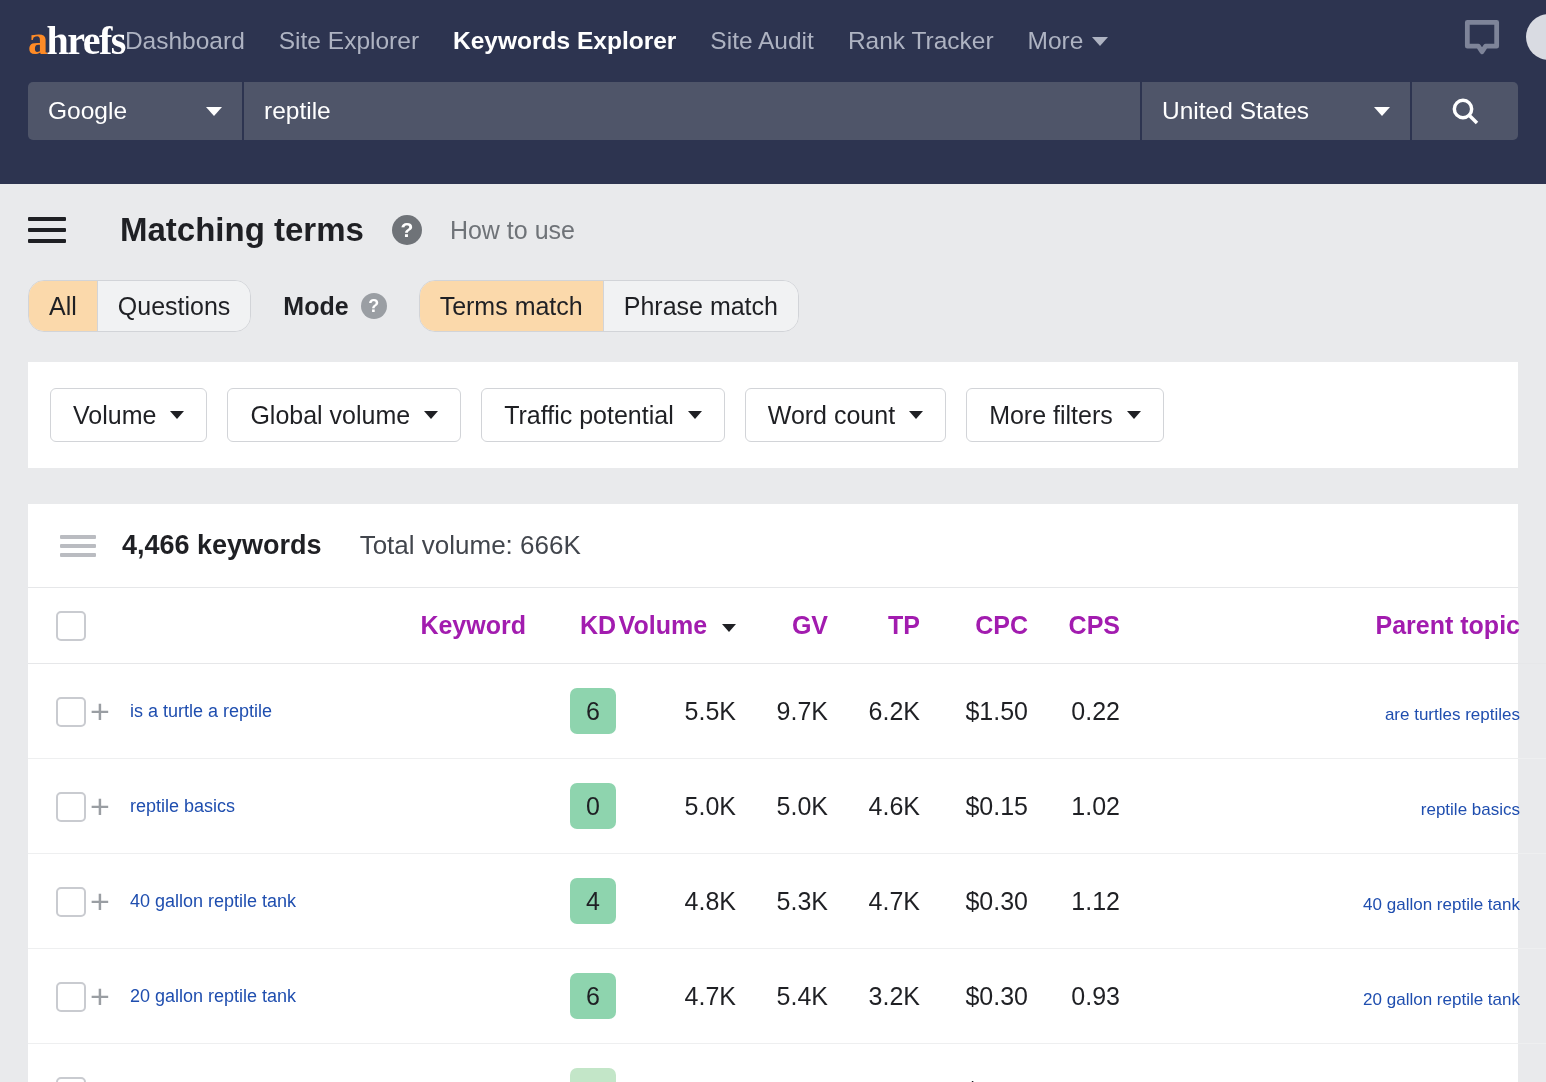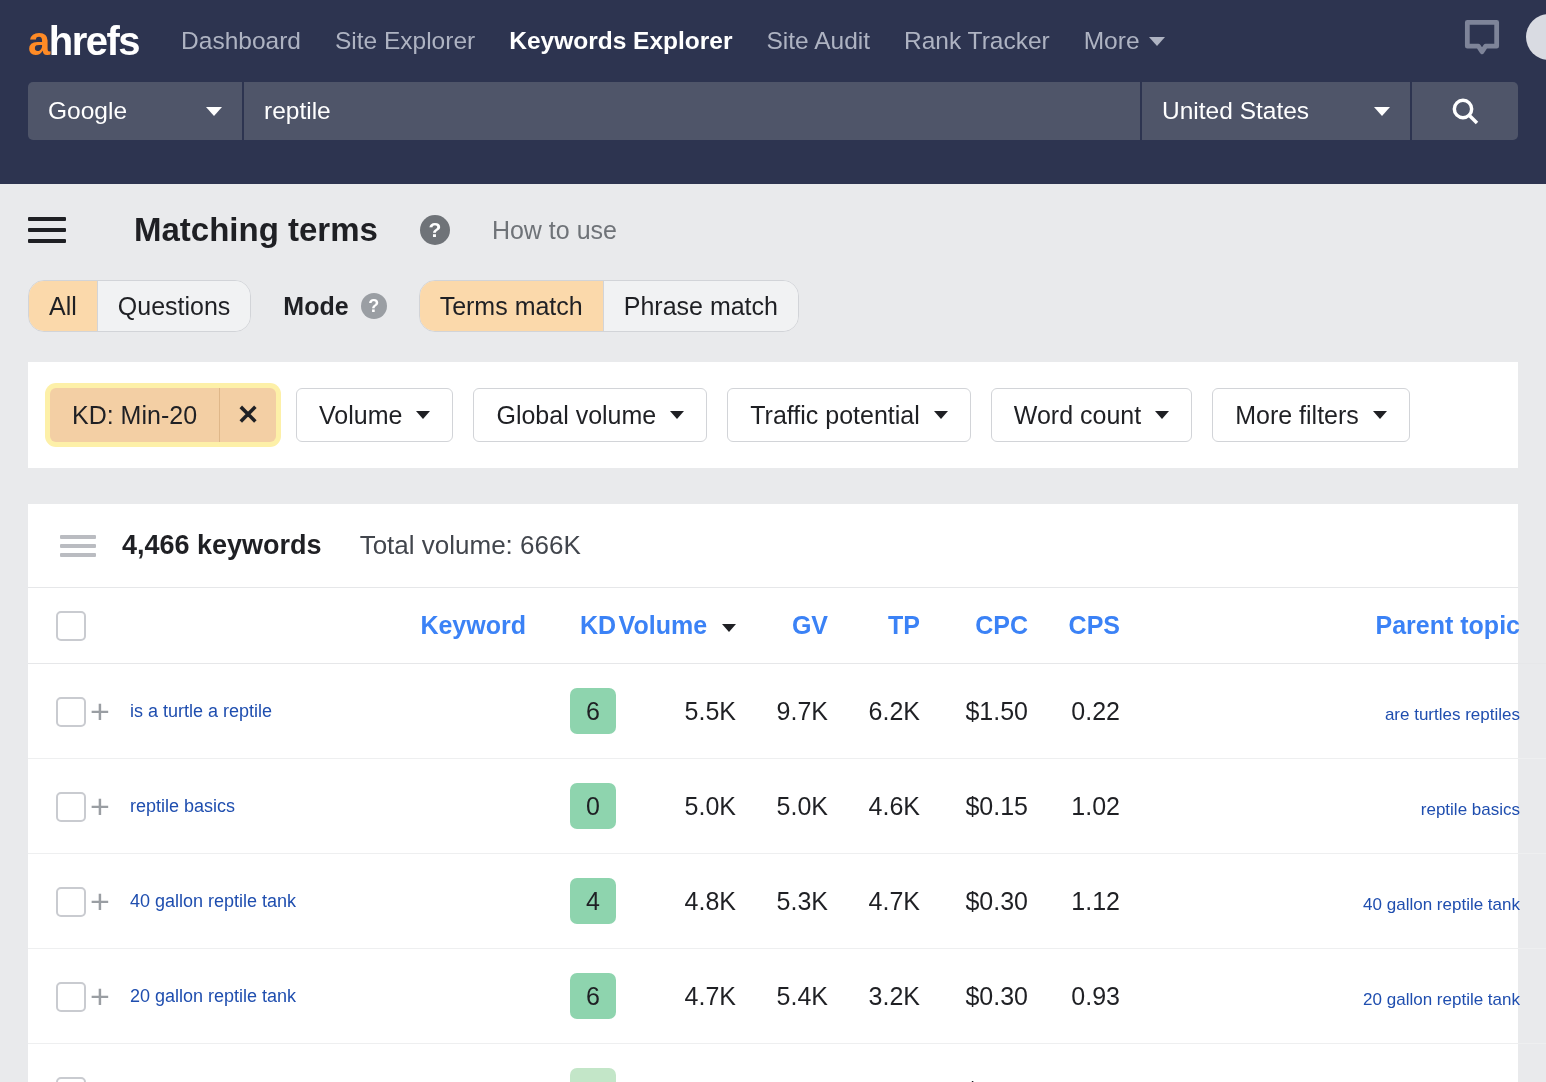--- a/index.html
+++ b/index.html
@@ -25,23 +25,22 @@
     height: 82px;
     display: flex;
     align-items: center;
   }
 
   .logo {
     font-size: 40px;
     font-weight: bold;
     letter-spacing: -1.5px;
     color: #ffffff;
-    margin-right: 42px;
     line-height: 1;
-    font-family: Liberation Sans, sans-serif;
+    font-family: Liberation Serif, serif;
     white-space: nowrap;
   }
   .logo .logo-a { color: #ff8b26; }
 
   .nav-items {
     display: flex;
     align-items: center;
     gap: 34px;
   }
   .nav-item {
@@ -135,21 +134,21 @@
   
   .page-section {
     background: #e9eaec;
     padding: 0 28px;
   }
 
   .title-row {
     display: flex;
     align-items: center;
     height: 92px;
-    gap: 42px;
+    gap: 28px;
     padding-left: 0px;
   }
   .hamburger-dark {
     width: 38px; height: 26px;
     display: flex; flex-direction: column; justify-content: space-between;
     cursor: pointer;
     margin-left: 0px;
   }
   .hamburger-dark span { height: 4px; background: #1f2024; border-radius: 1px; display: block; }
 
@@ -297,21 +296,21 @@
   .total-vol { font-size: 26px; color: #42464d; white-space: nowrap; margin-left: 12px; }
 
   table.kw-table {
     width: 100%;
     border-collapse: collapse;
     table-layout: fixed;
   }
   table.kw-table th {
     font-size: 25px;
     font-weight: bold;
-    color: #3b82f6;
+    color: #a21caf;
     text-align: right;
     padding: 22px 0;
     border-bottom: 1px solid #e6e7e9;
     white-space: nowrap;
   }
   table.kw-table td {
     font-size: 25px;
     color: #1f2024;
     text-align: right;
     padding: 24px 0;
@@ -467,24 +466,20 @@
     </div>
 
     <div class="seg-group">
       <div class="seg-btn active">Terms match</div>
       <div class="seg-btn">Phrase match</div>
     </div>
   </div>
 </div>
 
 <div class="filter-card">
-  <div class="chip-active">
-    <span class="chip-label">KD: Min-20</span>
-    <span class="chip-x">✕</span>
-  </div>
 
   <div class="filter-btn">
     <span>Volume</span>
     <span class="caret-down"></span>
   </div>
   <div class="filter-btn">
     <span>Global volume</span>
     <span class="caret-down"></span>
   </div>
   <div class="filter-btn">

